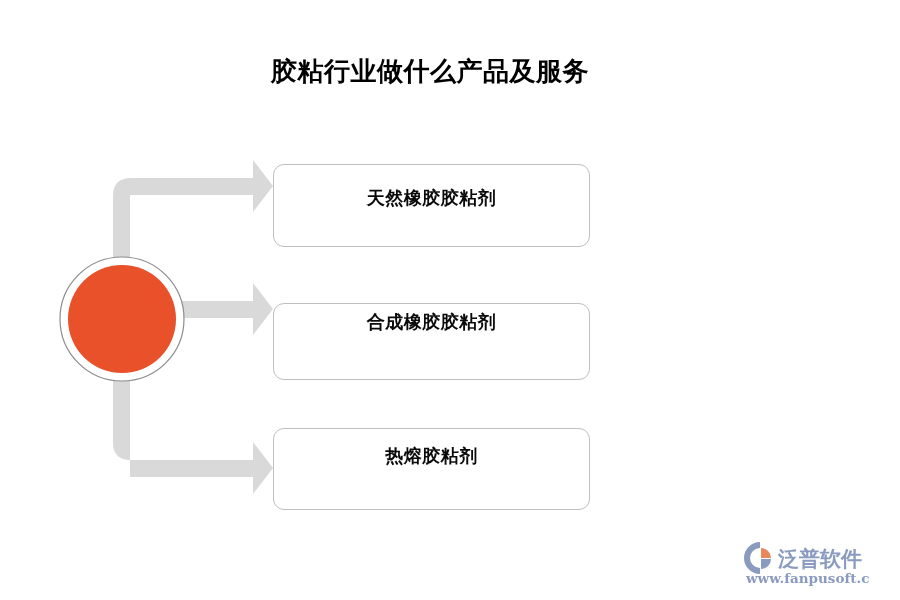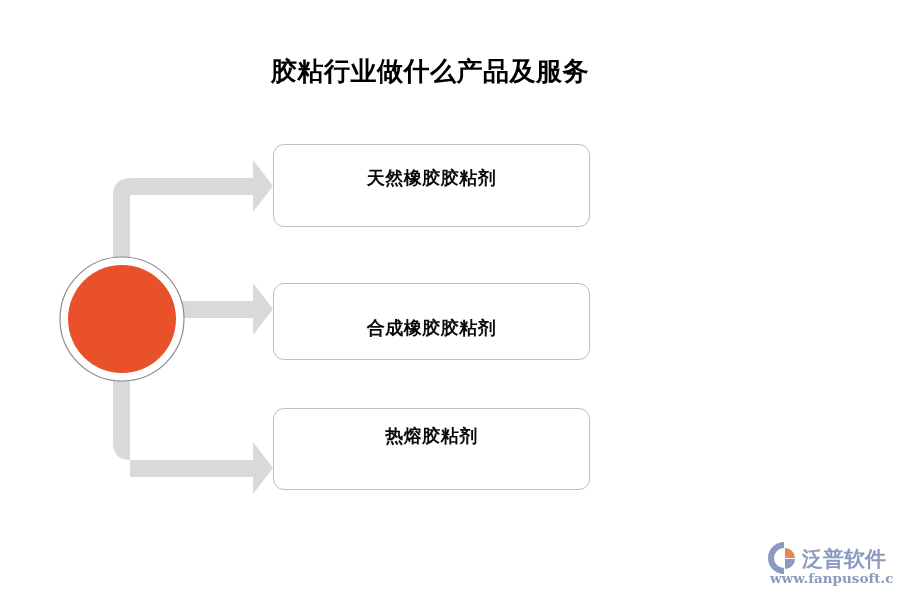--- a/index.html
+++ b/index.html
@@ -44,44 +44,45 @@
     height: 600px;
   }
 
   
   .node-box {
     position: absolute;
     box-sizing: border-box;
     background: #ffffff;
     border: 1px solid #bfbfbf;
     border-radius: 11px;
+    margin-top: 20px;
   }
   .node-box-label {
     position: absolute;
     left: 0;
     width: 100%;
     text-align: center;
     font-size: 18px;
     font-weight: bold;
     color: #0a0a0a;
     letter-spacing: 0.5px;
     line-height: 24px;
     white-space: nowrap;
   }
   #box-1 { left: 273px; top: 144px; width: 317px; height: 83px; }
   #box-1 .node-box-label { top: 21px; }
   #box-2 { left: 273px; top: 283px; width: 317px; height: 77px; }
-  #box-2 .node-box-label { top: 32px; }
+  #box-2 .node-box-label { top: 6px; }
   #box-3 { left: 273px; top: 408px; width: 317px; height: 82px; padding-left: 9px; }
   #box-3 .node-box-label { top: 15px; }
 
   
   .logo {
     position: absolute;
-    left: 768px;
+    left: 744px;
     top: 536px;
     width: 125px;
     height: 52px;
     text-decoration: underline;
   }
   .logo-svg { display: block; width: 125px; height: 52px; }
 </style>
 </head>
 <body>
 

